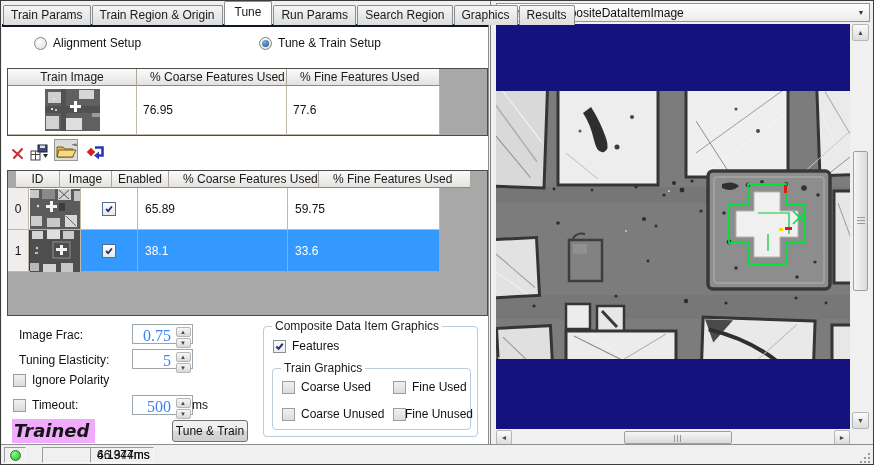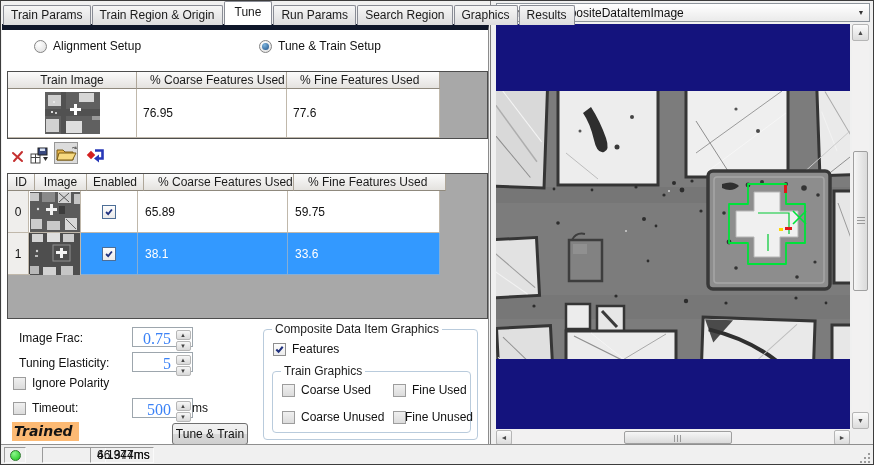--- a/index.html
+++ b/index.html
@@ -6,21 +6,21 @@
   body{width:874px;height:465px;font-family:"Liberation Sans",sans-serif;font-size:12px;background:#f0f0f0;}
   #app{position:relative;width:874px;height:465px;box-sizing:border-box;border:1px solid #3c3c3c;background:#f0f0f0;overflow:hidden;}
 
   
   .tabstrip{position:absolute;left:2px;top:1px;height:23px;display:flex;align-items:flex-end;z-index:5;}
   .tab{height:19px;line-height:19px;padding:0 7px;background:linear-gradient(#f6f6f6,#ddddde);
        border:1px solid #898c95;border-bottom:none;border-radius:2px 2px 0 0;margin-right:1px;color:#1a1a1a;white-space:nowrap;}
   .tab.active{height:23px;line-height:21px;background:#fff;position:relative;z-index:6;padding:0 10px;}
 
   .page{position:absolute;left:1px;top:23px;width:487px;height:420px;background:#fff;
-        border-top:6px solid #0f172a;border-right:1px solid #8c8c8c;box-sizing:border-box;}
+        border-top:3px solid #0f172a;border-right:1px solid #8c8c8c;box-sizing:border-box;}
 
   
   .radio{position:absolute;width:13px;height:13px;border-radius:50%;border:1px solid #848484;
          background:radial-gradient(circle at 35% 30%,#ffffff,#dcdcdc);box-sizing:border-box;}
   .radio .dot{position:absolute;left:2px;top:2px;width:7px;height:7px;border-radius:50%;
          background:radial-gradient(circle at 35% 30%,#7db4dd,#1d4f86);}
   .lbl{position:absolute;font-size:12px;color:#111;white-space:nowrap;}
 
   
   .tbl{position:absolute;background:#a8a8a8;border:1px solid #4d4d4d;box-sizing:border-box;overflow:hidden;}
@@ -53,21 +53,21 @@
   .sb{flex:1;font-size:6px;line-height:8px;text-align:center;color:#444;background:linear-gradient(#f7f7f7,#d9d9d9);
       border:1px solid #b6b6b6;border-radius:2px;margin:0.5px;}
 
   .grp{position:absolute;border:1px solid #b9cbdc;border-radius:4px;box-sizing:border-box;}
   .grp-title{position:absolute;top:-8px;left:8px;background:#fff;padding:0 3px;font-size:12px;color:#1c1c1c;white-space:nowrap;}
 
   .btn{position:absolute;width:76px;height:22px;box-sizing:border-box;border:1px solid #707070;border-radius:3px;
        background:linear-gradient(#f2f2f2 0%,#ebebeb 49%,#d9d9d9 50%,#cfcfcf 100%);
        font-size:12px;color:#111;display:flex;align-items:center;justify-content:center;}
   .trained{position:absolute;font-family:"DejaVu Sans",sans-serif;font-style:italic;font-weight:bold;
-       font-size:14px;color:#151515;background:#fdba74;padding:1px 6px 2px 2px;}
+       font-size:18px;color:#151515;background:#f0abfc;padding:1px 6px 2px 2px;}
 
   
   .statusbar{position:absolute;left:0;right:0;top:443px;height:21px;background:#f0f0f0;border-top:1px solid #8f8f8f;}
   .scell{position:absolute;top:2px;height:16px;box-sizing:border-box;border:1px solid;
          border-color:#9b9b9b #fafafa #fafafa #9b9b9b;display:flex;align-items:center;}
   .sdot{width:11px;height:11px;border-radius:50%;margin:auto;
         background:radial-gradient(circle at 35% 30%,#8cf78c,#17c117);border:1px solid #2f7a2f;box-sizing:border-box;}
   .stime{font-size:12px;color:#111;padding-left:6px;}
   .grip{position:absolute;right:3px;bottom:3px;width:2px;height:2px;background:#9a9a9a;
         box-shadow:0 -4px 0 #9a9a9a,0 -8px 0 #9a9a9a,-4px 0 0 #9a9a9a,-8px 0 0 #9a9a9a,-4px -4px 0 #9a9a9a;}
@@ -173,21 +173,21 @@
     <div class="ticon" style="left:82px;top:114px;">
       <svg width="21" height="16">
         <rect x="2" y="5" width="6" height="6" transform="rotate(45 5 8)" fill="#d42020"></rect>
         <path d="M9 3.5 H16.5 V11.5 H12" fill="none" stroke="#2838b8" stroke-width="2.6"></path>
         <path d="M13 7.5 l-5 4 l5 4 z" fill="#2838b8"></path>
       </svg>
     </div>
 
     <div class="tbl" style="left:5px;top:143px;width:481px;height:146px;">
       <div class="trow">
-        <div class="hcell ctr" style="width:27px;">ID</div>
+        <div class="hcell ctr" style="width:44px;margin-left:8px;">ID</div>
         <div class="hcell ctr" style="width:52px;">Image</div>
         <div class="hcell ctr" style="width:57px;">Enabled</div>
         <div class="hcell" style="width:150px;padding-left:14px;">% Coarse Features Used</div>
         <div class="hcell" style="width:152px;padding-left:14px;">% Fine Features Used</div>
       </div>
 
       <div class="trow">
         <div class="bcell idc" style="width:21px;height:42px;">0</div>
         <div class="bcell imgc" style="width:52px;height:42px;">
           <svg width="50" height="40">

